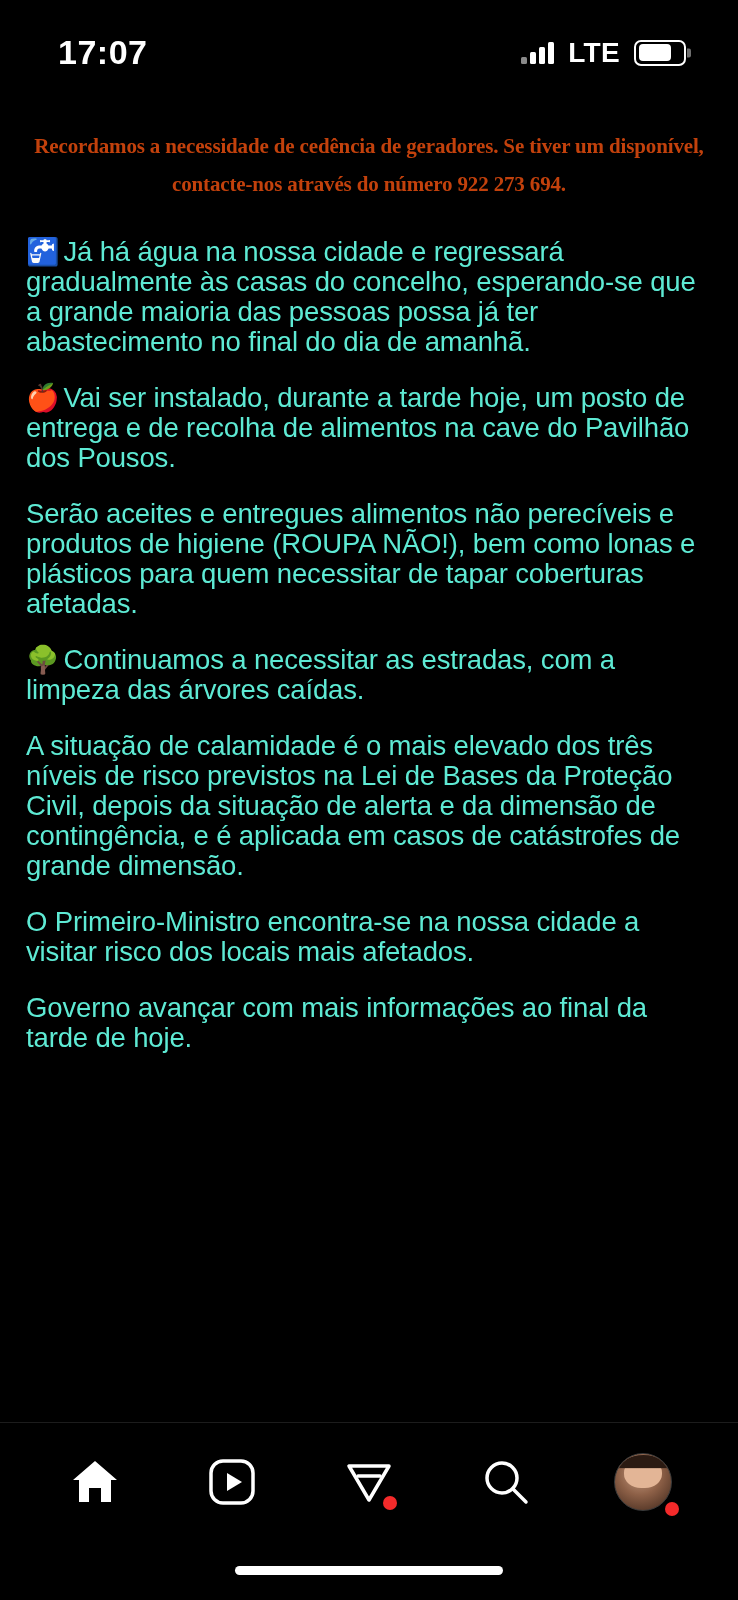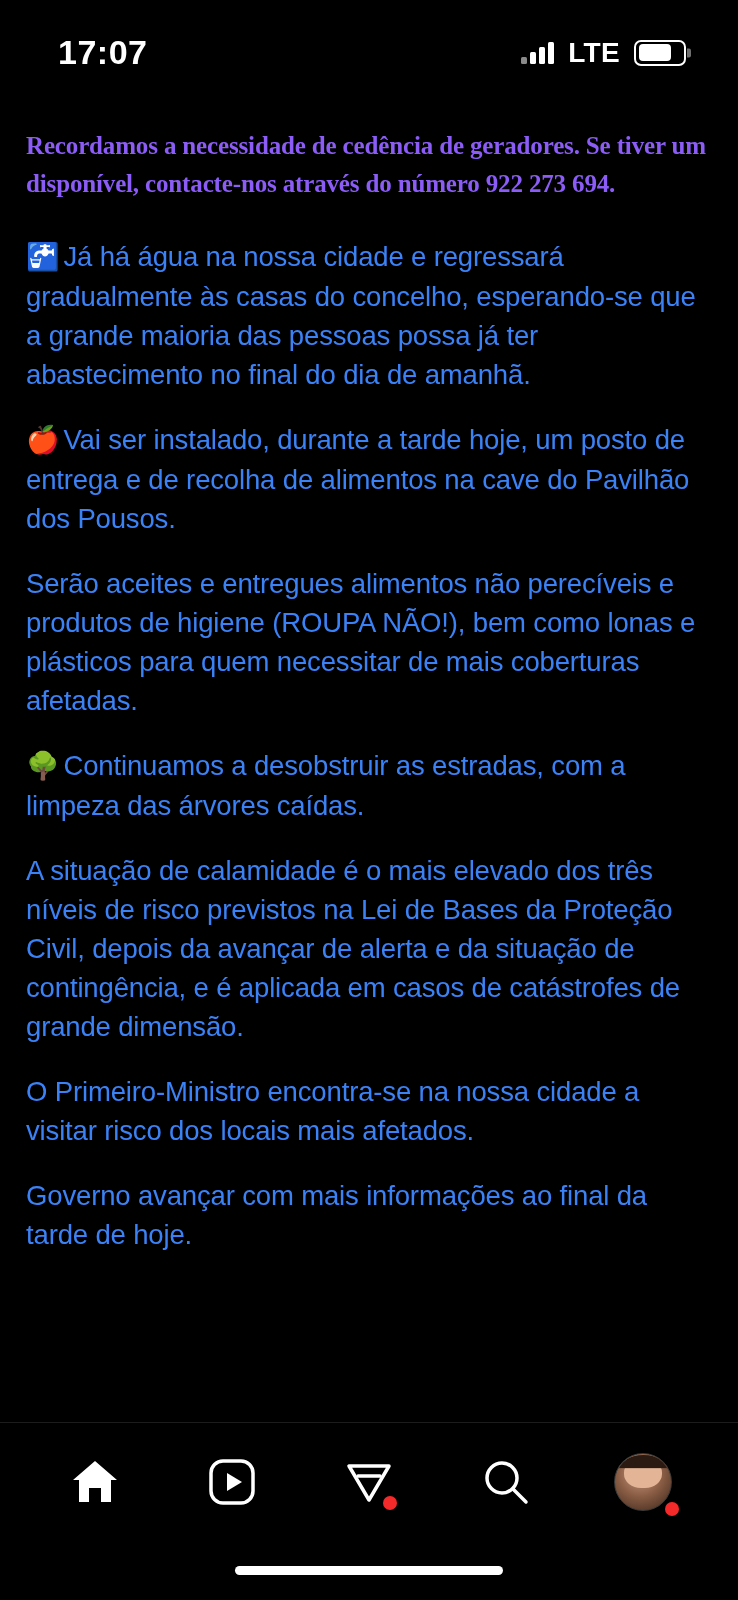--- a/index.html
+++ b/index.html
@@ -87,34 +87,35 @@
     border-radius: 0 2px 2px 0;
   }
 
   
   .content {
     flex: 1 1 auto;
     padding: 22px 26px 0 26px;
     overflow: hidden;
   }
   .para {
-    color: #3b82f6;
+    color: #5eead4;
     font-size: 27.5px;
-    line-height: 39px;
+    line-height: 30px;
     margin-bottom: 26px;
     letter-spacing: -0.15px;
     word-wrap: break-word;
   }
   .para.bold {
     font-family: "Liberation Serif", serif;
     font-weight: 700;
-    font-size: 25px;
+    font-size: 21px;
     line-height: 38px;
-    color: #8b5cf6;
+    color: #c2410c;
     margin-bottom: 34px;
+    text-align: center;
   }
   .emoji {
     font-size: 27px;
     margin-right: 4px;
   }
 
   
   .tabbar {
     flex: 0 0 118px;
     height: 118px;
@@ -228,30 +229,30 @@
 
     <p class="para">
       <span class="emoji">🚰</span><span>Já há água na nossa cidade e regressará gradualmente às casas do concelho, esperando-se que a grande maioria das pessoas possa já ter abastecimento no final do dia de amanhã.</span>
     </p>
 
     <p class="para">
       <span class="emoji">🍎</span><span>Vai ser instalado, durante a tarde hoje, um posto de entrega e de recolha de alimentos na cave do Pavilhão dos Pousos.</span>
     </p>
 
     <p class="para">
-      <span>Serão aceites e entregues alimentos não perecíveis e produtos de higiene (ROUPA NÃO!), bem como lonas e plásticos para quem necessitar de mais coberturas afetadas.</span>
-    </p>
-
-    <p class="para">
-      <span class="emoji">🌳</span><span>Continuamos a desobstruir as estradas, com a limpeza das árvores caídas.</span>
-    </p>
-
-
-    <p class="para">
-      <span>A situação de calamidade é o mais elevado dos três níveis de risco previstos na Lei de Bases da Proteção Civil, depois da avançar de alerta e da situação de contingência, e é aplicada em casos de catástrofes de grande dimensão.</span>
+      <span>Serão aceites e entregues alimentos não perecíveis e produtos de higiene (ROUPA NÃO!), bem como lonas e plásticos para quem necessitar de tapar coberturas afetadas.</span>
+    </p>
+
+    <p class="para">
+      <span class="emoji">🌳</span><span>Continuamos a necessitar as estradas, com a limpeza das árvores caídas.</span>
+    </p>
+
+
+    <p class="para">
+      <span>A situação de calamidade é o mais elevado dos três níveis de risco previstos na Lei de Bases da Proteção Civil, depois da situação de alerta e da dimensão de contingência, e é aplicada em casos de catástrofes de grande dimensão.</span>
     </p>
 
     <p class="para">
       <span>O Primeiro-Ministro encontra-se na nossa cidade a visitar risco dos locais mais afetados.</span>
     </p>
 
     <p class="para">
       <span>Governo avançar com mais informações ao final da tarde de hoje.</span>
     </p>
 

